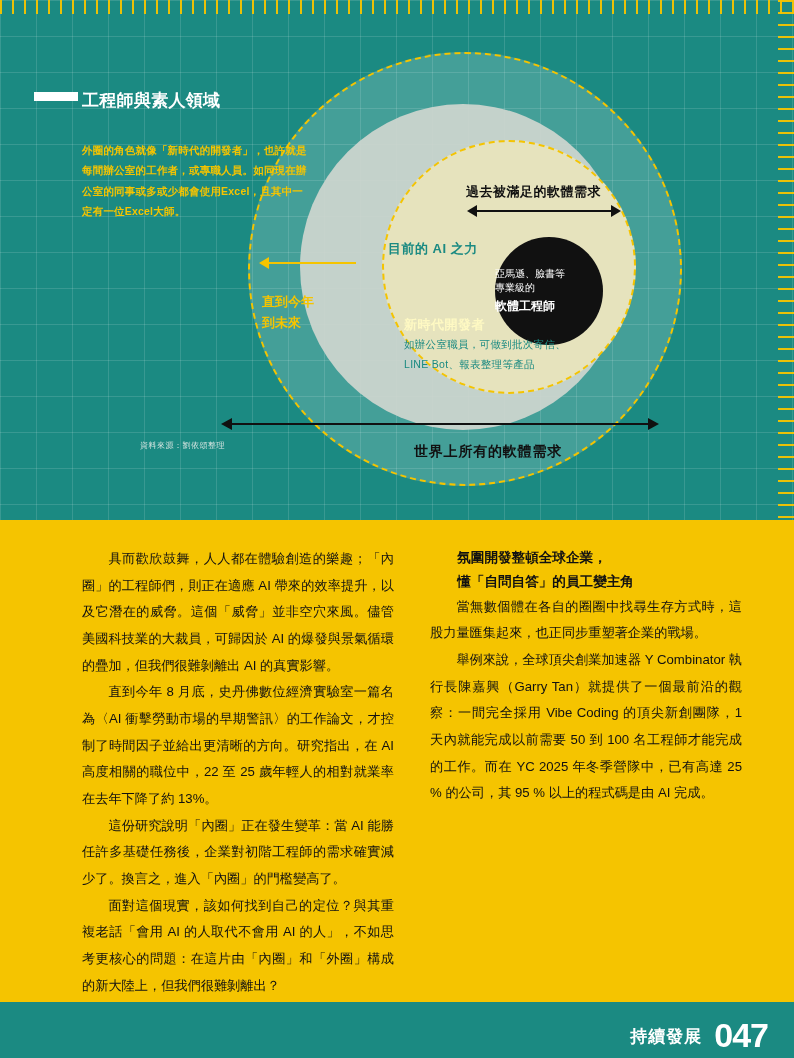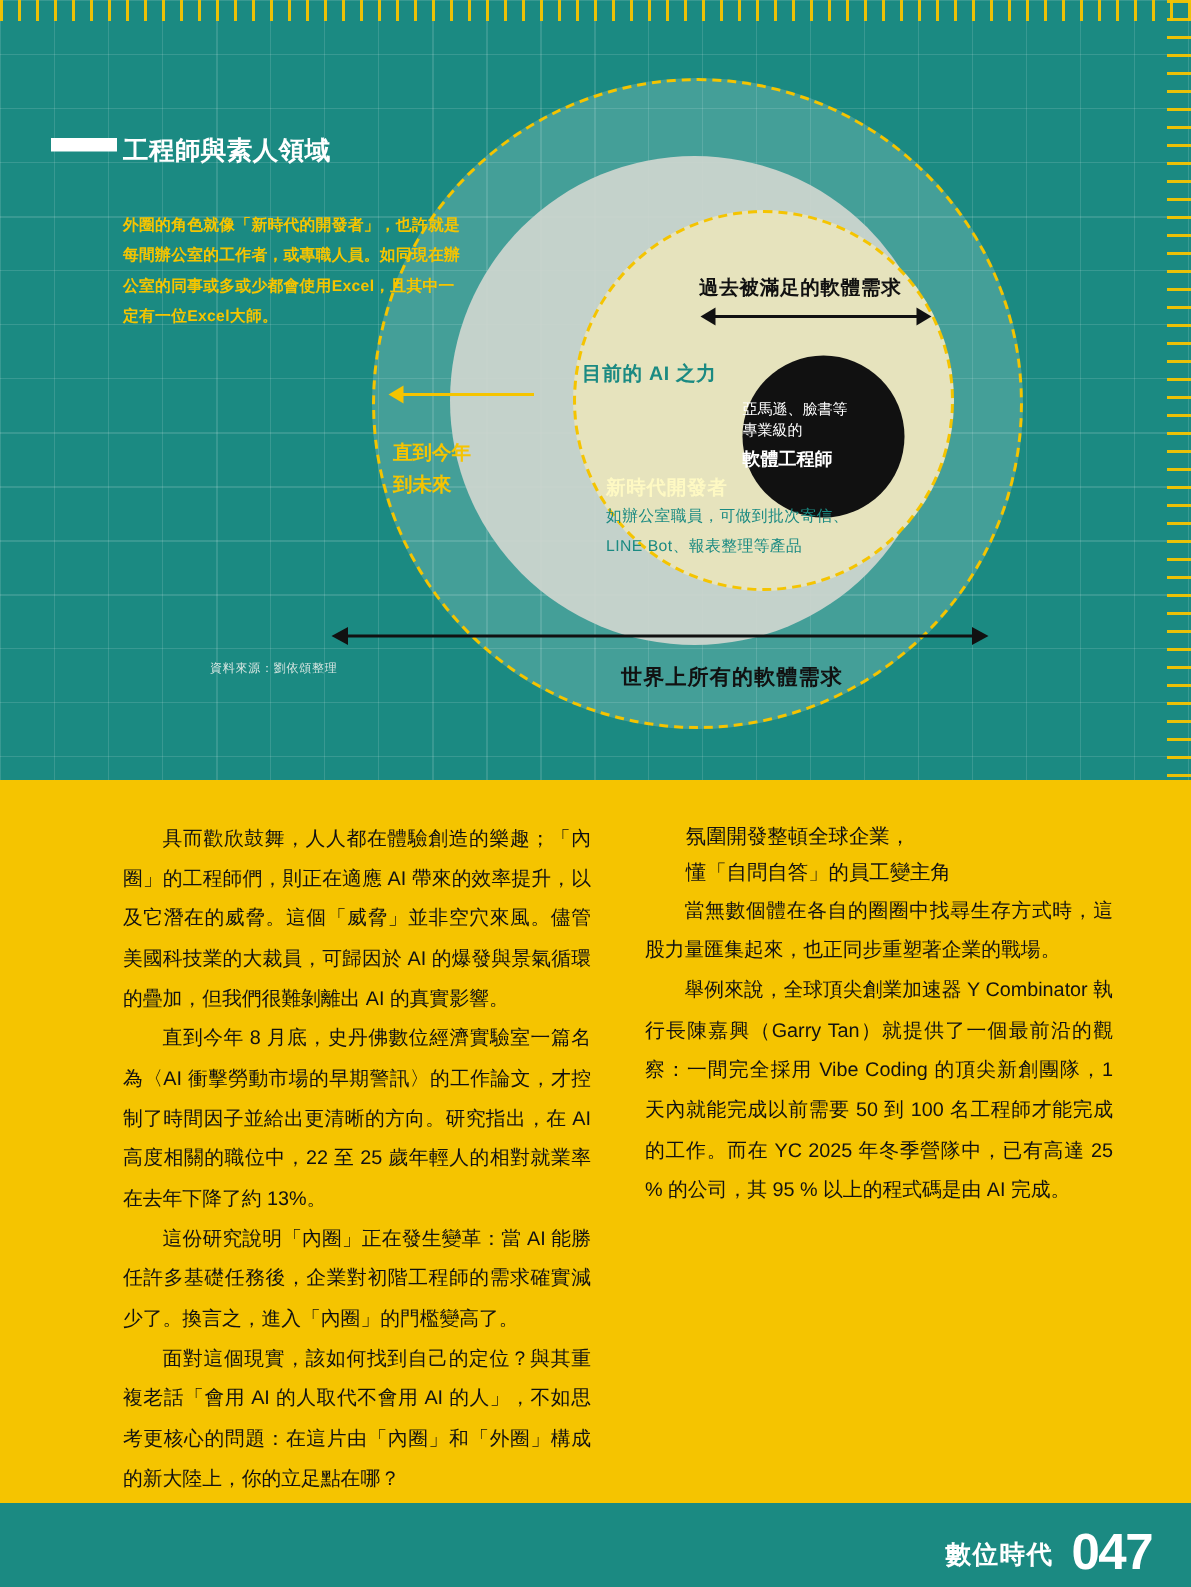--- a/index.html
+++ b/index.html
@@ -124,21 +124,21 @@
     position:absolute;left:0;top:520px;width:794px;height:395px;background:#f5c400;
   }
   .col{
     position:absolute;top:26px;width:312px;
     color:#111;font-size:13.2px;line-height:2.02;text-align:justify;
   }
   .col.left{left:82px;}
   .col.right{left:430px;}
   .col p{margin:0;text-indent:2em;}
   .sec-head{
-    margin-top:22px;margin-bottom:6px;font-weight:normal;font-size:13.6px;line-height:1.75;text-indent:0;
+    margin-top:22px;margin-bottom:6px;font-weight:bold;font-size:13.6px;line-height:1.75;text-indent:0;
   }
 
   
   .footer{
     position:absolute;left:0;bottom:0;width:794px;height:56px;background:#1b8a82;
   }
   .footer-inner{
     position:absolute;right:26px;bottom:6px;display:flex;align-items:flex-end;gap:12px;
   }
   .brand{color:#fff;font-size:17px;font-weight:bold;letter-spacing:1px;padding-bottom:4px;}
@@ -196,29 +196,29 @@
       <div class="head-r"></div>
   </div>
   <div class="lbl-world">世界上所有的軟體需求</div>
 </div>
 
 <div class="body-area">
   <div class="col left">
     <p>具而歡欣鼓舞，人人都在體驗創造的樂趣；「內圈」的工程師們，則正在適應 AI 帶來的效率提升，以及它潛在的威脅。這個「威脅」並非空穴來風。儘管美國科技業的大裁員，可歸因於 AI 的爆發與景氣循環的疊加，但我們很難剝離出 AI 的真實影響。</p>
     <p>直到今年 8 月底，史丹佛數位經濟實驗室一篇名為〈AI 衝擊勞動市場的早期警訊〉的工作論文，才控制了時間因子並給出更清晰的方向。研究指出，在 AI 高度相關的職位中，22 至 25 歲年輕人的相對就業率在去年下降了約 13%。</p>
     <p>這份研究說明「內圈」正在發生變革：當 AI 能勝任許多基礎任務後，企業對初階工程師的需求確實減少了。換言之，進入「內圈」的門檻變高了。</p>
-    <p>面對這個現實，該如何找到自己的定位？與其重複老話「會用 AI 的人取代不會用 AI 的人」，不如思考更核心的問題：在這片由「內圈」和「外圈」構成的新大陸上，你的立足點在哪？</p>
+    <p>面對這個現實，該如何找到自己的定位？與其重複老話「會用 AI 的人取代不會用 AI 的人」，不如思考更核心的問題：在這片由「內圈」和「外圈」構成的新大陸上，但我們很難剝離出？</p>
     <p>這並非一個非黑即白的絕對選擇，而是一個光譜</p>
   </div>
   <div class="col right">
     <p class="sec-head">氛圍開發整頓全球企業，</p>
     <p class="sec-head" style="margin-top:0;">懂「自問自答」的員工變主角</p>
     <p>當無數個體在各自的圈圈中找尋生存方式時，這股力量匯集起來，也正同步重塑著企業的戰場。</p>
     <p>舉例來說，全球頂尖創業加速器 Y Combinator 執行長陳嘉興（Garry Tan）就提供了一個最前沿的觀察：一間完全採用 Vibe Coding 的頂尖新創團隊，1 天內就能完成以前需要 50 到 100 名工程師才能完成的工作。而在 YC 2025 年冬季營隊中，已有高達 25 % 的公司，其 95 % 以上的程式碼是由 AI 完成。</p>
   </div>
 </div>
 
 <div class="footer">
   <div class="footer-inner">
-    <span class="brand">數位時代</span>
+    <span class="brand">持續發展</span>
     <span class="pageno">047</span>
   </div>
 </div>
 
 </body></html>

